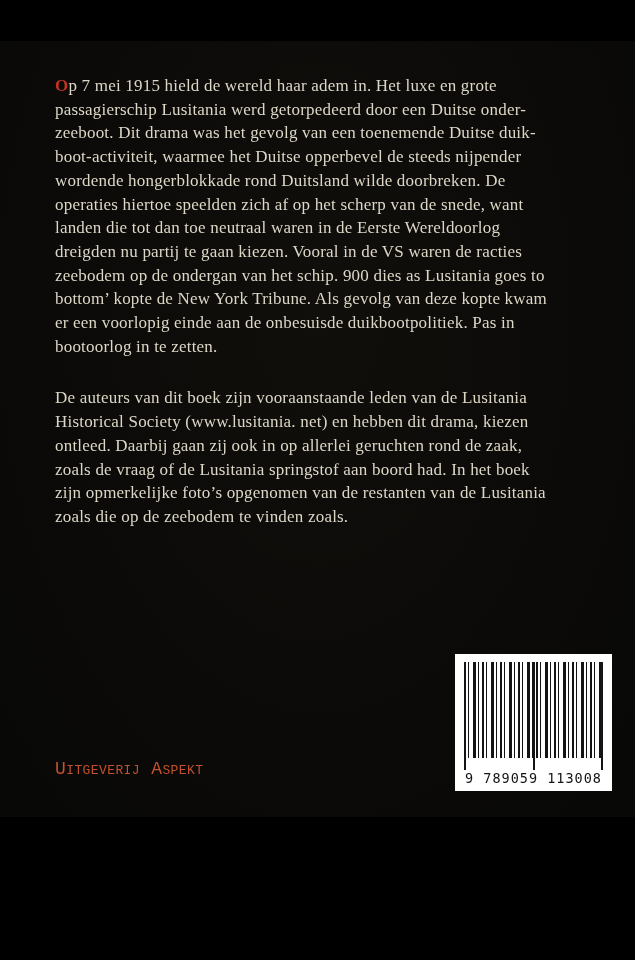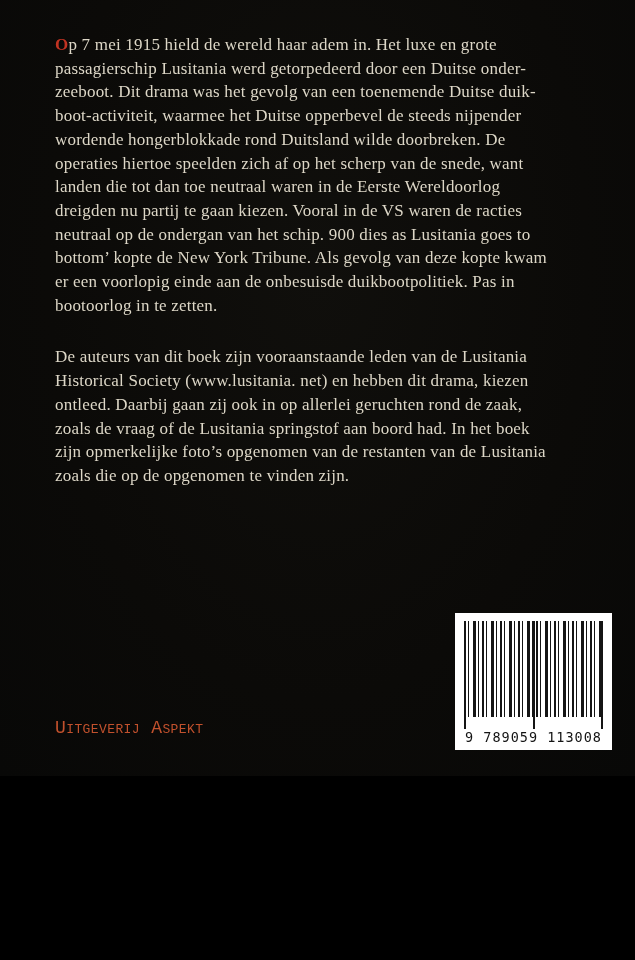--- a/index.html
+++ b/index.html
@@ -4,20 +4,21 @@
 <style>
   html, body { margin: 0; padding: 0; background: #000; }
   .cover {
     position: relative;
     width: 635px;
     height: 776px;
     background: radial-gradient(ellipse at 50% 35%, #100f0c 0%, #0b0a08 60%, #080807 100%);
     font-family: "Liberation Serif", serif;
     color: #ddd7c7;
     overflow: hidden;
+    margin-top: 41px;
   }
   .text-block {
     position: absolute;
     left: 55px;
     top: 33px;
     width: 534px;
     font-size: 17px;
     line-height: 23.7px;
     letter-spacing: 0.2px;
   }
@@ -101,33 +102,33 @@
 
     <div class="para">
       <div class="line"><span class="dropcap">O</span><span>p 7 mei 1915 hield de wereld haar adem in. Het luxe en grote</span></div>
       <div class="line">passagierschip Lusitania werd getorpedeerd door een Duitse onder-</div>
       <div class="line">zeeboot. Dit drama was het gevolg van een toenemende Duitse duik-</div>
       <div class="line">boot-activiteit, waarmee het Duitse opperbevel de steeds nijpender</div>
       <div class="line">wordende hongerblokkade rond Duitsland wilde doorbreken. De</div>
       <div class="line">operaties hiertoe speelden zich af op het scherp van de snede, want</div>
       <div class="line">landen die tot dan toe neutraal waren in de Eerste Wereldoorlog</div>
       <div class="line">dreigden nu partij te gaan kiezen. Vooral in de VS waren de racties</div>
-      <div class="line"><span>neutraal op de ondergan van het schip. </span><span class="ital">900 dies as Lusitania goes to</span></div>
+      <div class="line"><span>zeebodem op de ondergan van het schip. </span><span class="ital">900 dies as Lusitania goes to</span></div>
       <div class="line"><span class="ital">bottom’</span><span> kopte de New York Tribune. Als gevolg van deze kopte kwam</span></div>
       <div class="line">er een voorlopig einde aan de onbesuisde duikbootpolitiek. Pas in</div>
       <div class="line">bootoorlog in te zetten.</div>
     </div>
 
     <div class="para">
       <div class="line">De auteurs van dit boek zijn vooraanstaande leden van de Lusitania</div>
       <div class="line">Historical Society (www.lusitania. net) en hebben dit drama, kiezen</div>
       <div class="line">ontleed. Daarbij gaan zij ook in op allerlei geruchten rond de zaak,</div>
       <div class="line">zoals de vraag of de Lusitania springstof aan boord had. In het boek</div>
       <div class="line">zijn opmerkelijke foto’s opgenomen van de restanten van de Lusitania</div>
-      <div class="line">zoals die op de opgenomen te vinden zijn.</div>
+      <div class="line">zoals die op de zeebodem te vinden zoals.</div>
     </div>
 
 
   </div>
 
   <div class="publisher">
     <div class="publisher-name">Uitgeverij Aspekt</div>
   </div>
 
   <div class="barcode-box">

